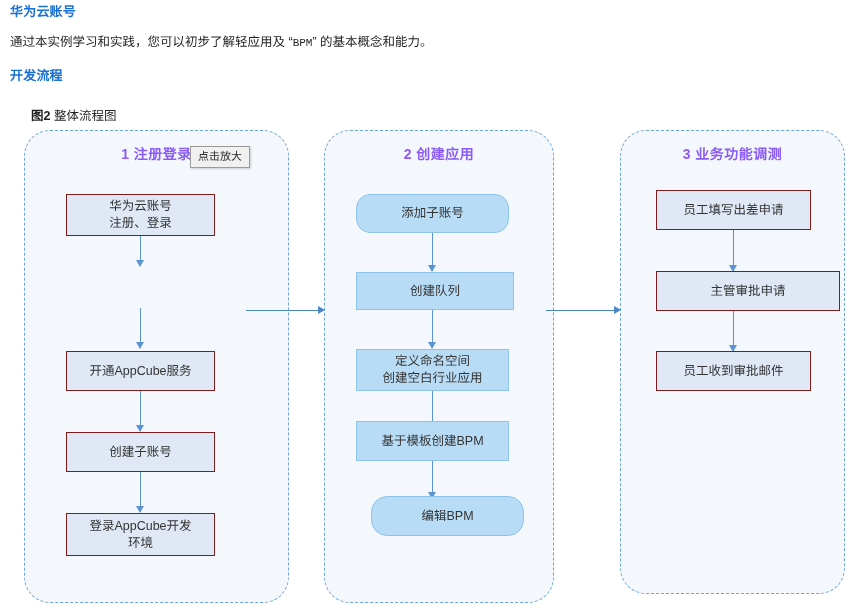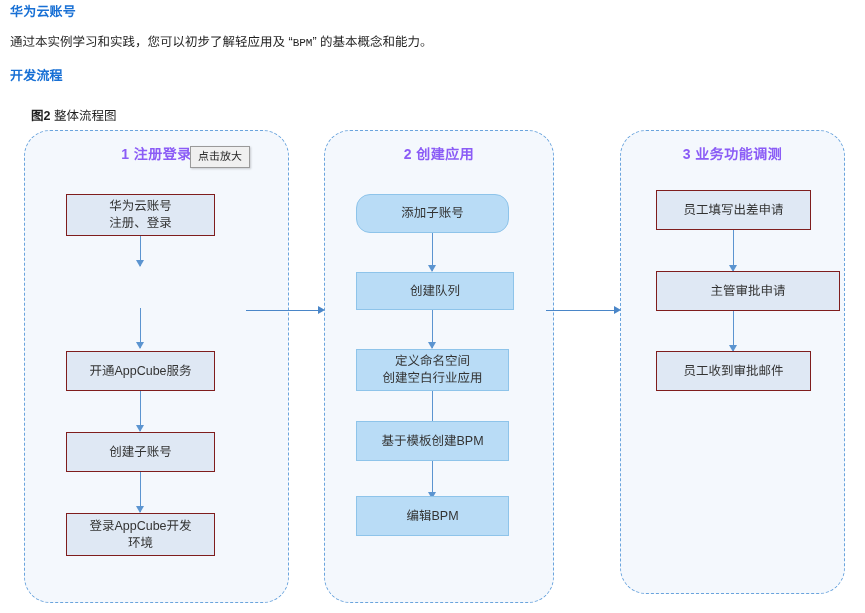--- a/index.html
+++ b/index.html
@@ -207,21 +207,21 @@
     <div class="node style-b" style="left:31px; top:141px; width:158px; height:38px;">创建队列</div>
     <div class="v-arrow" style="left:107px; top:179px; height:38px;"></div>
 
     <div class="node style-b" style="left:31px; top:218px; width:153px; height:42px;">定义命名空间
 创建空白行业应用</div>
     <div class="v-arrow" style="left:107px; top:260px; height:38px;"></div>
 
     <div class="node style-b" style="left:31px; top:290px; width:153px; height:40px;">基于模板创建BPM</div>
     <div class="v-arrow" style="left:107px; top:330px; height:37px;"></div>
 
-    <div class="node style-b" style="left:31px; top:365px; width:153px; height:40px;">编辑BPM</div>
+    <div class="node style-b" style="left:46px; top:365px; width:153px; height:40px;border-radius:16px;">编辑BPM</div>
   </div>
 
   <div class="panel" style="left:620px; top:130px; width:225px; height:464px;">
     <div class="panel-title">3 业务功能调测</div>
 
     <div class="node style-a" style="left:35px; top:59px; width:155px; height:40px;">员工填写出差申请</div>
     <div class="v-arrow" style="left:112px; top:99px; height:41px;"></div>
 
     <div class="node style-a" style="left:35px; top:140px; width:184px; height:40px;">主管审批申请</div>
     <div class="v-arrow" style="left:112px; top:180px; height:40px;"></div>

